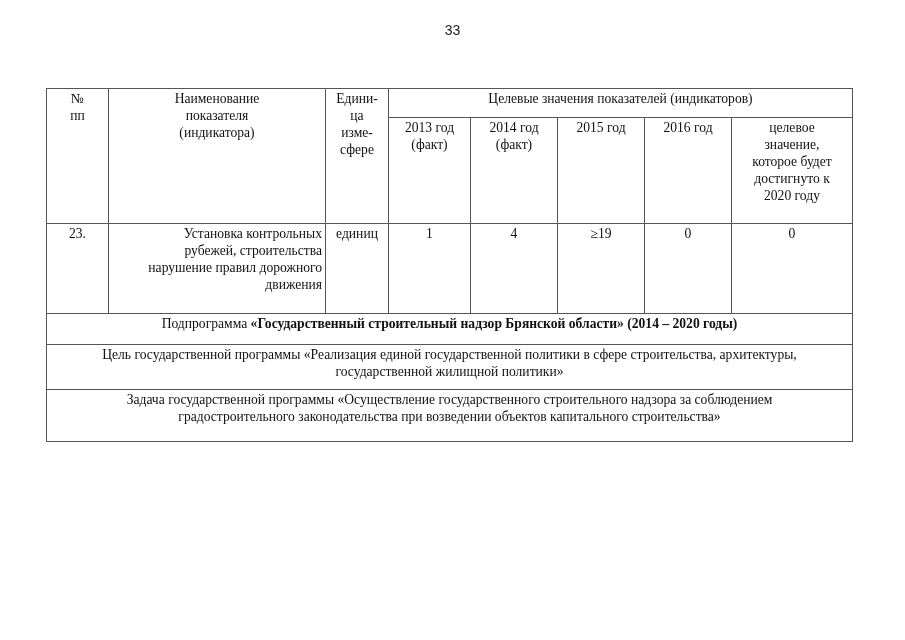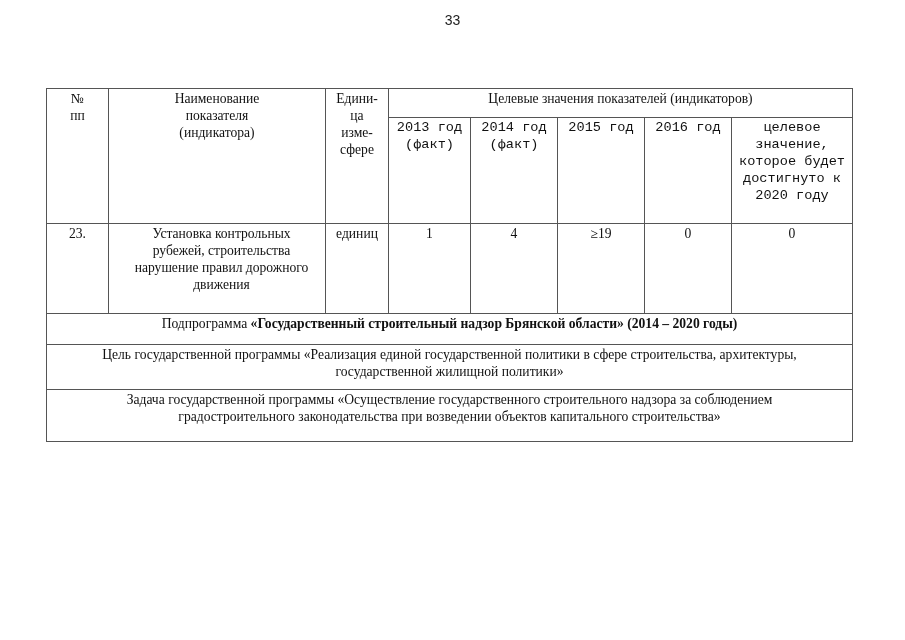--- a/index.html
+++ b/index.html
@@ -12,21 +12,21 @@
       height: 640px;
       position: relative;
       overflow: hidden;
       font-family: "Liberation Serif", "DejaVu Serif", serif;
       color: #111111;
     }
     .page-number {
       position: absolute;
       left: 0;
       width: 905px;
-      top: 12px;
+      top: 22px;
       text-align: center;
       font-family: "Liberation Sans", "DejaVu Sans", sans-serif;
       font-size: 14px;
       color: #222;
     }
     table.indicators {
       position: absolute;
       left: 46px;
       top: 88px;
       width: 806px;
@@ -37,26 +37,26 @@
     }
     table.indicators td {
       border: 1px solid #555;
       vertical-align: top;
       text-align: center;
       padding: 1px 3px 0 3px;
     }
     .h-row1 td { height: 27px; }
     .h-row2 td { height: 104px; }
     .data-row td { height: 88px; padding-top: 2px; }
-    .data-row td.name-cell { text-align: center; padding-left: 12px; }
+    .data-row td.name-cell { text-align: right; padding-left: 12px; }
     .sub-row td { height: 29px; vertical-align: middle; }
     .goal-row td { height: 43px; vertical-align: middle; padding: 2px 8px; }
     .task-row td { height: 50px; vertical-align: middle; padding: 2px 8px; margin-top: 44px; }
     .bold { font-weight: bold; }
-    .h-years td { padding-top: 2px; font-family: Liberation Mono, monospace; }
+    .h-years td { padding-top: 2px; }
   </style>
 </head>
 <body>
 
 <div class="page-number">33</div>
 
 <table class="indicators">
   <colgroup>
     <col style="width:62px">
     <col style="width:217px">

